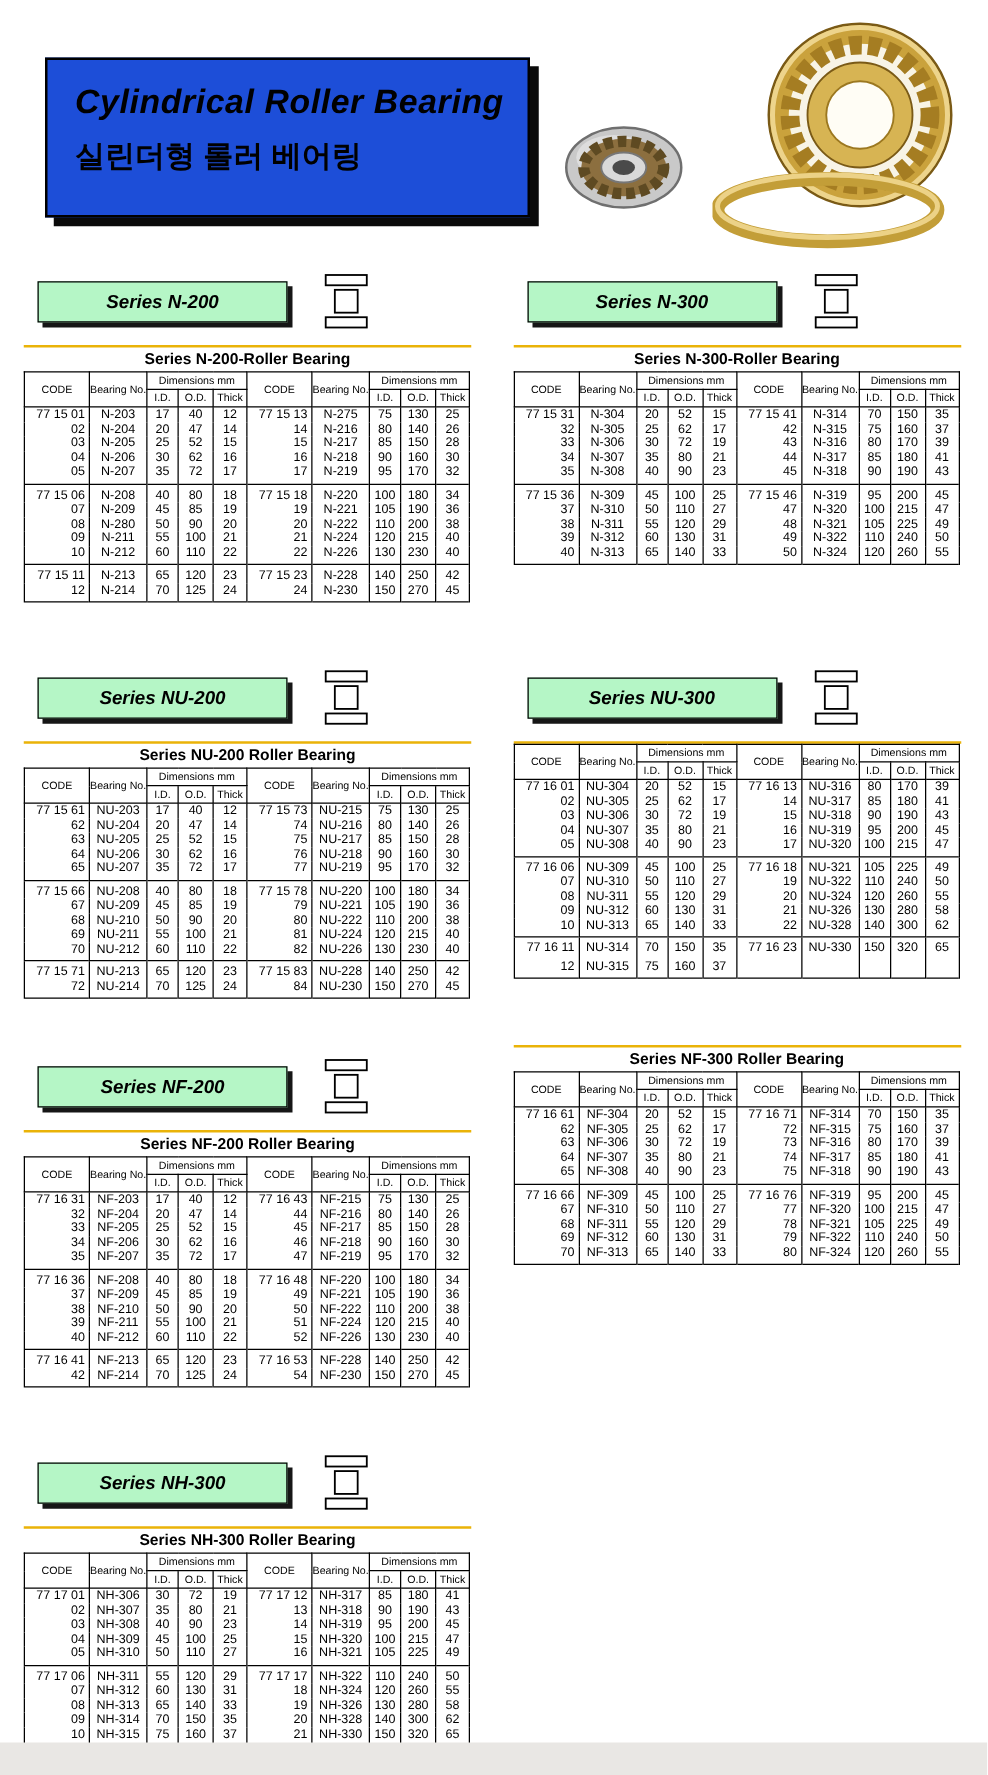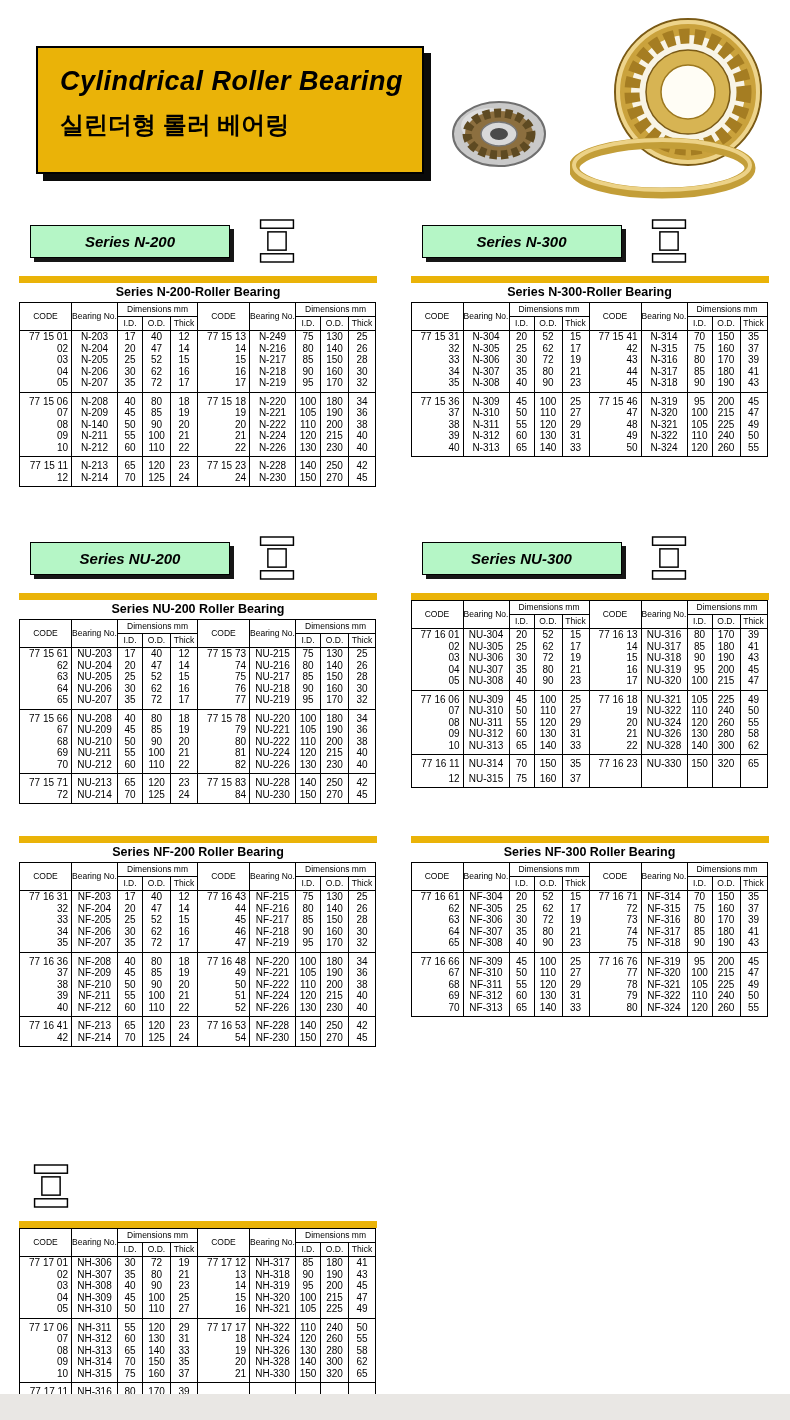--- a/index.html
+++ b/index.html
@@ -5,21 +5,21 @@
   * { margin:0; padding:0; box-sizing:border-box; }
   html,body { background:#ffffff; }
   .page {
     position:relative; width:790px; height:1420px; background:#fff;
     font-family:"Liberation Sans", sans-serif; color:#000; overflow:hidden;
   }
 
   
   .title-box {
     position:absolute; left:36px; top:46px; width:388px; height:128px;
-    background:#eab308; border:2px solid #000; box-shadow:7px 7px 0 #0a0a0a;
+    background:#1d4ed8; border:2px solid #000; box-shadow:7px 7px 0 #0a0a0a;
     padding:18px 0 0 22px;
   }
   .title-en { font-size:27px; font-weight:bold; font-style:italic; letter-spacing:.5px; }
   .title-ko { font-size:24px; font-weight:bold; margin-top:12px; }
   .photos { position:absolute; top:14px; right:8px; width:335px; height:190px; }
   .photo-small { position:absolute; left:2px; top:80px; }
   .photo-large { position:absolute; right:2px; top:2px; }
 
   
   .sections {
@@ -30,21 +30,21 @@
   .section.h282 { height:282px; }
   .badge-row { display:flex; align-items:center; gap:26px; margin:7px 0 9px 12px; height:52px; }
   .badge {
     background:#b5f6c6; border:1px solid #000; box-shadow:4px 4px 0 #161616;
     font-size:15px; font-weight:bold; font-style:italic;
     width:200px; text-align:center; padding:7px 0;
   }
   .schematic { flex:0 0 auto; }
 
   
-  .table-wrap { border-top:7px solid #eab308; width:358px; margin-left:1px; }
+  .table-wrap { border-top:2px solid #eab308; width:358px; margin-left:1px; }
   .table-title { text-align:center; font-size:12.5px; font-weight:bold; padding:2px 0 3px; }
   table.spec { border-collapse:collapse; table-layout:fixed; width:356px; border:1px solid #000; }
   table.spec th {
     border:1px solid #000; font-size:8.5px; font-weight:normal;
     text-align:center; padding:2px 0; line-height:9px;
   }
   table.spec td {
     border-left:1px solid #000; border-right:1px solid #000;
     font-size:10px; line-height:11.5px; padding:0 3px; white-space:nowrap; overflow:hidden;
   }
@@ -136,21 +136,21 @@
               </tr>
             </thead>
             <tbody>
               <tr>
                 <td class="c-code">77 15 01</td>
                 <td class="c-bno">N-203</td>
                 <td class="c-num">17</td>
                 <td class="c-num">40</td>
                 <td class="c-num">12</td>
                 <td class="c-code">77 15 13</td>
-                <td class="c-bno">N-249</td>
+                <td class="c-bno">N-275</td>
                 <td class="c-num">75</td>
                 <td class="c-num">130</td>
                 <td class="c-num">25</td>
               </tr>
               <tr>
                 <td class="c-code">02</td>
                 <td class="c-bno">N-204</td>
                 <td class="c-num">20</td>
                 <td class="c-num">47</td>
                 <td class="c-num">14</td>
@@ -215,21 +215,21 @@
                 <td class="c-num">85</td>
                 <td class="c-num">19</td>
                 <td class="c-code">19</td>
                 <td class="c-bno">N-221</td>
                 <td class="c-num">105</td>
                 <td class="c-num">190</td>
                 <td class="c-num">36</td>
               </tr>
               <tr>
                 <td class="c-code">08</td>
-                <td class="c-bno">N-140</td>
+                <td class="c-bno">N-280</td>
                 <td class="c-num">50</td>
                 <td class="c-num">90</td>
                 <td class="c-num">20</td>
                 <td class="c-code">20</td>
                 <td class="c-bno">N-222</td>
                 <td class="c-num">110</td>
                 <td class="c-num">200</td>
                 <td class="c-num">38</td>
               </tr>
               <tr>
@@ -836,20 +836,30 @@
                 <td class="c-num"></td>
                 <td class="c-num"></td>
                 <td class="c-num"></td>
               </tr>
             </tbody>
           </table>
       </div>
     </div>
 
     <div class="section h288">
+      <div class="badge-row">
+        <div class="badge">Series NF-200</div>
+        <svg class="schematic" width="42" height="50" viewBox="0 0 46 54">
+          <g fill="none" stroke="#000" stroke-width="1.6">
+            <rect x="5" y="4" width="36" height="9"></rect>
+              <rect x="13" y="17" width="20" height="20"></rect>
+              <rect x="5" y="41" width="36" height="9"></rect>
+          </g>
+        </svg>
+      </div>
       <div class="table-wrap">
         <div class="table-title">Series NF-200 Roller Bearing</div>
         <table class="spec">
             <colgroup>
               <col class="cw0">
               <col class="cw1">
               <col class="cw2">
               <col class="cw3">
               <col class="cw4">
               <col class="cw0">
@@ -1181,29 +1191,31 @@
                 <td class="c-num">260</td>
                 <td class="c-num">55</td>
               </tr>
             </tbody>
           </table>
       </div>
     </div>
 
     <div class="section">
       <div class="badge-row">
+        <div class="badge">Series NH-300</div>
         <svg class="schematic" width="42" height="50" viewBox="0 0 46 54">
           <g fill="none" stroke="#000" stroke-width="1.6">
             <rect x="5" y="4" width="36" height="9"></rect>
               <rect x="13" y="17" width="20" height="20"></rect>
               <rect x="5" y="41" width="36" height="9"></rect>
           </g>
         </svg>
       </div>
       <div class="table-wrap">
+        <div class="table-title">Series NH-300 Roller Bearing</div>
         <table class="spec">
             <colgroup>
               <col class="cw0">
               <col class="cw1">
               <col class="cw2">
               <col class="cw3">
               <col class="cw4">
               <col class="cw0">
               <col class="cw1">
               <col class="cw2">

